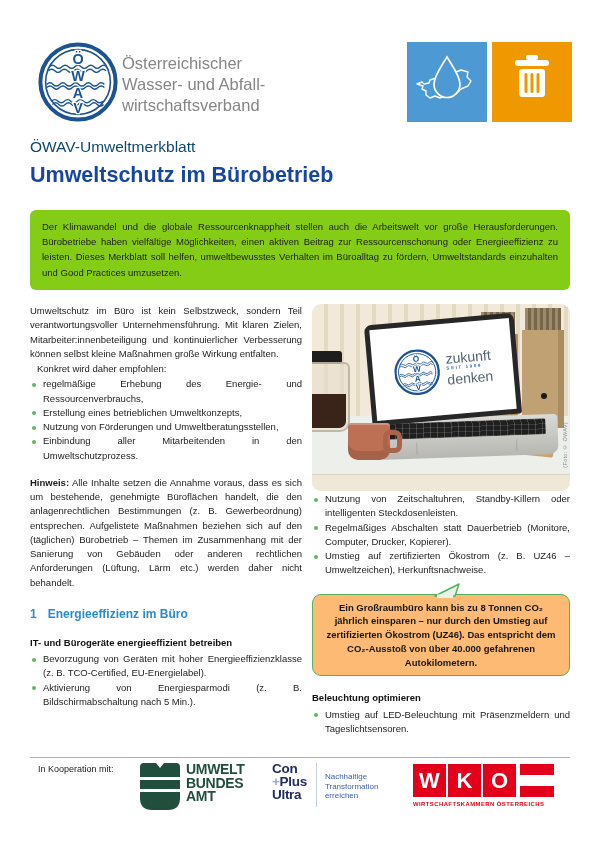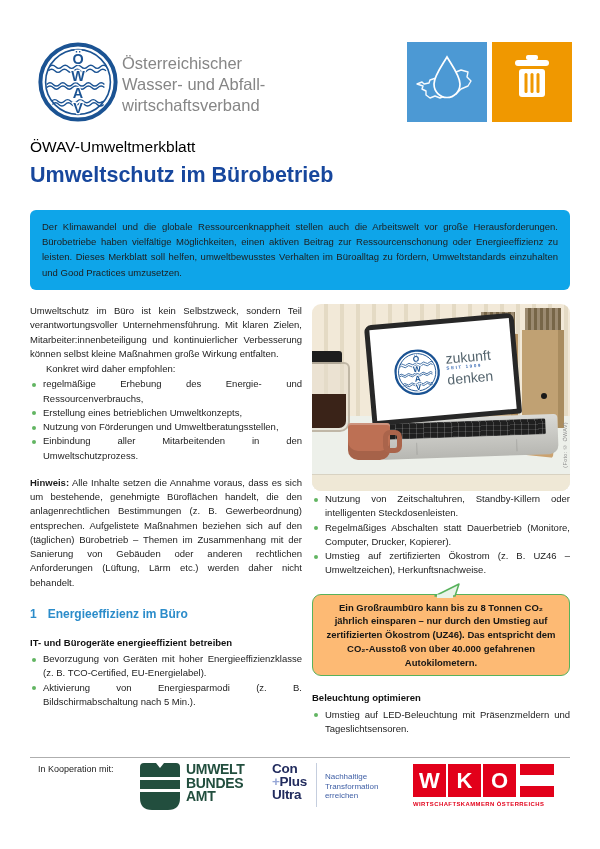--- a/index.html
+++ b/index.html
@@ -6,34 +6,34 @@
   .page{position:relative;width:600px;height:849px;background:#fff;overflow:hidden;
         font-family:"Liberation Sans","DejaVu Sans",sans-serif;color:#1c1c1c;}
 
   
   .brand-logo{position:absolute;left:38px;top:40px;width:80px;height:84px;}
   .org-name{position:absolute;left:122px;top:53px;font-size:16.5px;line-height:1.28;color:#868686;}
   .tile{position:absolute;top:42px;width:80px;height:80px;}
   .tile-blue{left:407px;background:#4c99d4;}
   .tile-orange{left:492px;background:#f09800;}
 
-  .kicker{position:absolute;left:30px;top:138px;font-size:15.5px;color:#000000;}
+  .kicker{position:absolute;left:30px;top:138px;font-size:15.5px;color:#0c4a6e;}
   .title{position:absolute;left:30px;top:163px;font-size:21.5px;font-weight:bold;color:#17479d;}
 
   
   .intro{position:absolute;left:30px;top:210px;width:540px;box-sizing:border-box;
-         background:#0ea5e9;border-radius:6px;padding:9px 12px 10px;
+         background:#84cc16;border-radius:6px;padding:9px 12px 10px;
          font-size:9.5px;line-height:1.6;text-align:justify;color:#1d1d1d;}
 
   
   .col{position:absolute;top:304px;font-size:9.5px;line-height:1.5;color:#1c1c1c;}
   .col-left{left:30px;width:272px;}
   .col-right{left:312px;width:258px;}
   .body-p{margin:0;text-align:justify;}
-  .lead-in{margin:1px 0 1px 16px;}
+  .lead-in{margin:1px 0 1px 7px;}
   ul.dots{list-style:none;margin:1px 0 0;padding:0;}
   ul.dots li{position:relative;padding-left:13px;text-align:justify;margin:0;}
   ul.dots li::before{content:"";position:absolute;left:2px;top:5.5px;width:4px;height:4px;
                      border-radius:50%;background:#62b562;}
   .note{margin-top:13px;text-align:justify;}
   .note b{font-weight:bold;}
   .section-h{margin-top:15px;font-size:12px;font-weight:bold;color:#2b8cca;}
   .section-h .num{margin-right:11px;}
   .sub-h{margin:13px 0 2px;font-weight:bold;font-size:9.5px;color:#111;}
 

